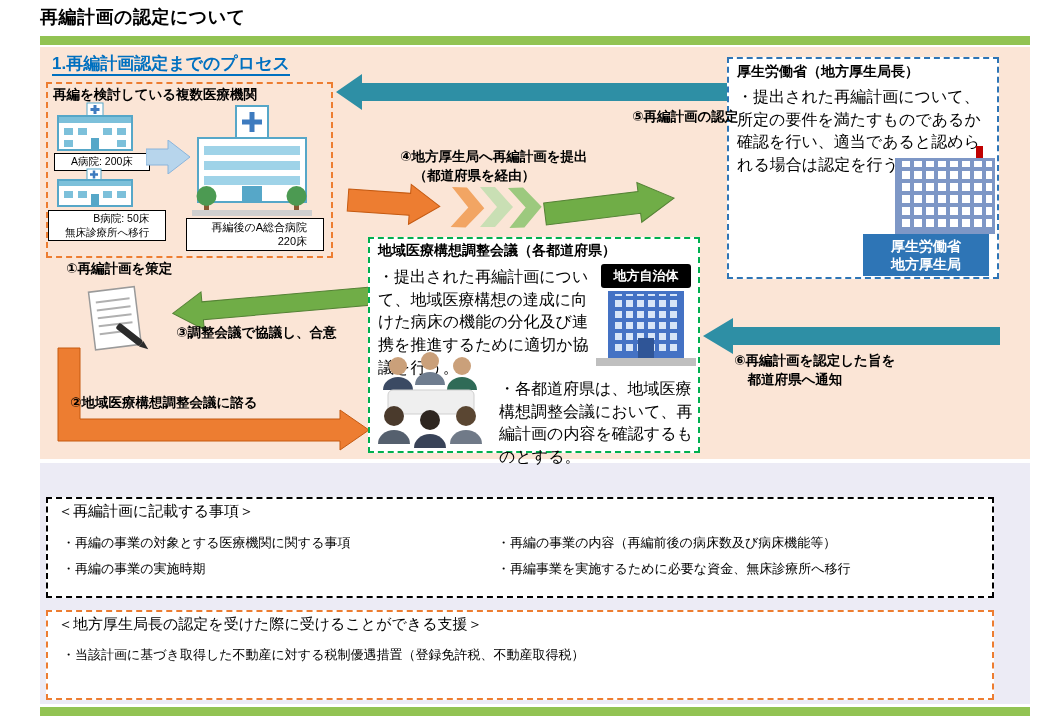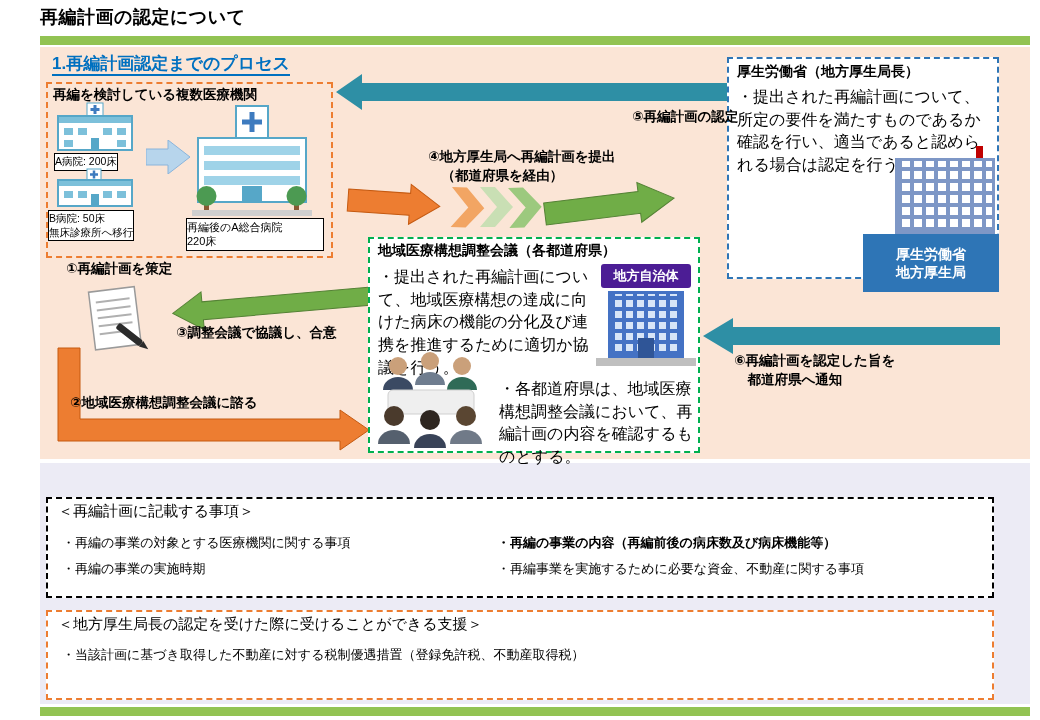--- a/index.html
+++ b/index.html
@@ -37,52 +37,52 @@
   .body-text { position:absolute; font-size:16px; line-height:1.42; z-index:3; }
   .mhlw-p1 { left:737px; top:86px; width:252px; }
   .mhlw-p2 { left:737px; top:168px; width:138px; }
   .council-p1 { left:378px; top:266px; width:222px; }
   .council-p2 { left:492px; top:378px; width:200px;margin-left:7px; }
 
   .step-label { position:absolute; font-weight:bold; font-size:13.5px; line-height:1.4; z-index:3; }
   .step1 { left:66px; top:260px; }
   .step2 { left:70px; top:394px; }
   .step3 { left:176px; top:324px; }
-  .step4 { left:428px; top:148px; }
+  .step4 { left:400px; top:148px; }
   .step5 { left:592px; top:108px;margin-left:40px; }
   .step6 { left:734px; top:352px; }
 
-  .small-label { position:absolute; background:#fff; border:1px solid #000; font-size:10.5px; text-align:left; line-height:1.3; padding:1px 0; z-index:3; }
+  .small-label { position:absolute; background:#fff; border:1px solid #000; font-size:10.5px; text-align:right; line-height:1.3; padding:1px 16px; z-index:3; }
   .hospital-a-label { left:54px; top:153px; }
   .hospital-b-label { left:48px; top:210px; }
   .after-label { left:186px; top:218px; width:138px; font-size:11px; }
 
-  .mhlw-label { position:absolute; left:863px; top:234px; width:136px; background:#2E75B6; color:#fff; font-weight:bold; font-size:14px; text-align:center; line-height:1.3; padding:11px 0; z-index:3; }
+  .mhlw-label { position:absolute; left:863px; top:234px; width:126px; background:#2E75B6; color:#fff; font-weight:bold; font-size:14px; text-align:center; line-height:1.3; padding:3px 0; z-index:3; }
 
   .mhlw-building { left:893px; top:146px; width:104px; height:88px; z-index:3; }
   .mhlw-building .antenna { position:absolute; right:14px; top:0; width:7px; height:14px; background:#C00000; }
   .mhlw-building .bbody { position:absolute; left:2px; top:12px; width:100px; height:76px; border:3px solid #7E97C6; background-color:#fff;
     background-image:repeating-linear-gradient(0deg,#7E97C6 0 4px,transparent 4px 12px),repeating-linear-gradient(90deg,#7E97C6 0 4px,transparent 4px 12px); }
 
   .muni-building { left:596px; top:264px; width:100px; height:104px; z-index:3; }
-  .muni-building .sign { position:absolute; left:5px; top:0; width:90px; height:24px; background:#4c1d95; color:#fff; font-weight:bold; font-size:13px; text-align:center; line-height:24px; border-radius:3px; }
+  .muni-building .sign { position:absolute; left:5px; top:0; width:90px; height:24px; background:#000000; color:#fff; font-weight:bold; font-size:13px; text-align:center; line-height:24px; border-radius:3px; }
   .muni-building .bbody { position:absolute; left:12px; top:27px; width:76px; height:67px; border:3px solid #4472C4; background-color:#D7E5F7;
     background-image:repeating-linear-gradient(0deg,#4472C4 0 4px,transparent 4px 11px),repeating-linear-gradient(90deg,#4472C4 0 4px,transparent 4px 11px); }
   .muni-building .door { position:absolute; left:42px; top:74px; width:16px; height:20px; background:#2F5597; }
   .muni-building .base { position:absolute; left:0; top:94px; width:100px; height:8px; background:#BFBFBF; }
 
   .box2-title { position:absolute; font-weight:normal; font-size:15px; z-index:3; }
   .items-box { left:46px; top:497px; width:948px; height:101px; border:2px dashed #000; background:#fff; }
   .support-box { left:46px; top:610px; width:948px; height:90px; border:2px dashed #ED7D31; background:#fff; }
   .items-title { left:58px; top:502px; }
   .support-title { left:58px; top:615px; }
   .item-text { position:absolute; font-size:13px; z-index:3; }
   .i-l1 { left:62px; top:534px; }
   .i-l2 { left:62px; top:560px; }
-  .i-r1 { left:497px; top:534px;font-weight:bold; }
+  .i-r1 { left:497px; top:534px; }
   .i-r2 { left:497px; top:560px; }
   .s-1 { left:62px; top:646px; }
   .s-2 { left:62px; top:674px; }
 
   .icon { z-index:3; }
 </style>
 </head>
 <body>
 
 <div class="canvas">
@@ -246,19 +246,19 @@
   <div class="step-label step6 pre">⑥再編計画を認定した旨を
 　都道府県へ通知</div>
 
   <div class="abs panel2"></div>
 
   <div class="dbox items-box"></div>
   <div class="box2-title items-title">＜再編計画に記載する事項＞</div>
   <div class="item-text i-l1">・再編の事業の対象とする医療機関に関する事項</div>
   <div class="item-text i-l2">・再編の事業の実施時期</div>
   <div class="item-text i-r1">・再編の事業の内容（再編前後の病床数及び病床機能等）</div>
-  <div class="item-text i-r2">・再編事業を実施するために必要な資金、不動産に関する事項</div>
+  <div class="item-text i-r2">・再編事業を実施するために必要な資金、無床診療所へ移行</div>
 
   <div class="dbox support-box"></div>
   <div class="box2-title support-title">＜地方厚生局長の認定を受けた際に受けることができる支援＞</div>
   <div class="item-text s-1">・当該計画に基づき取得した不動産に対する税制優遇措置（登録免許税、不動産取得税）</div>
 
 </div>
 
 </body></html>

